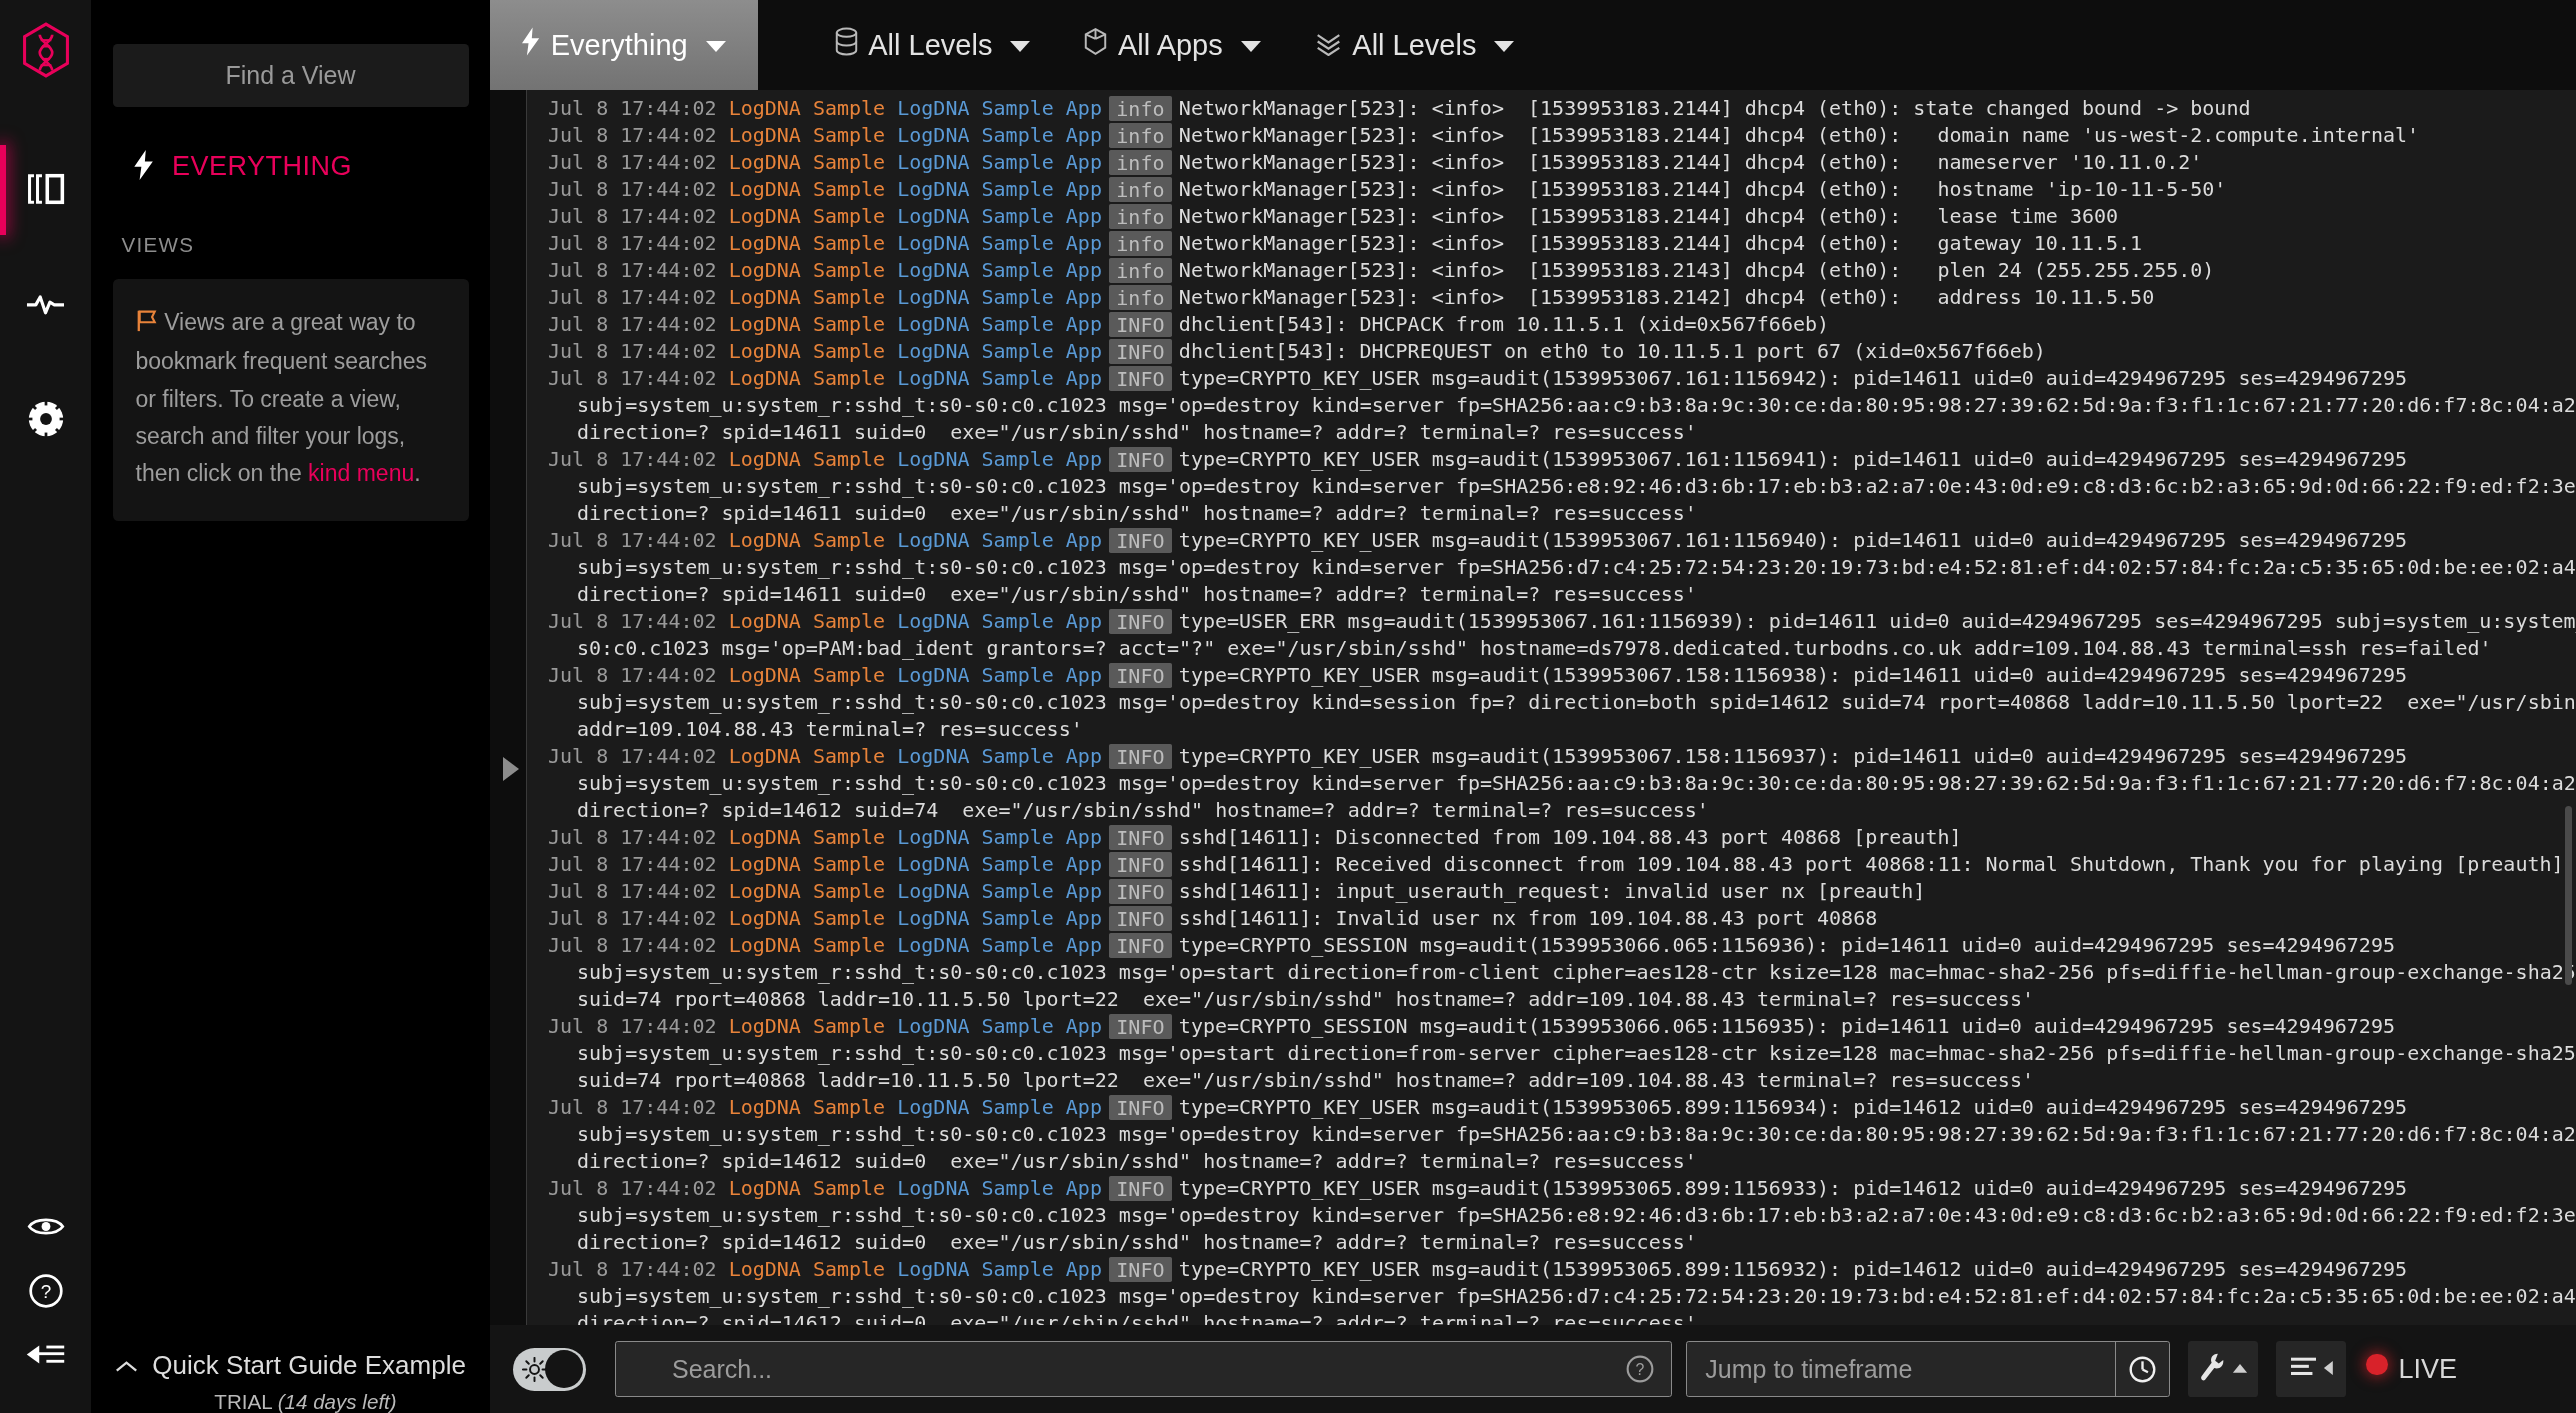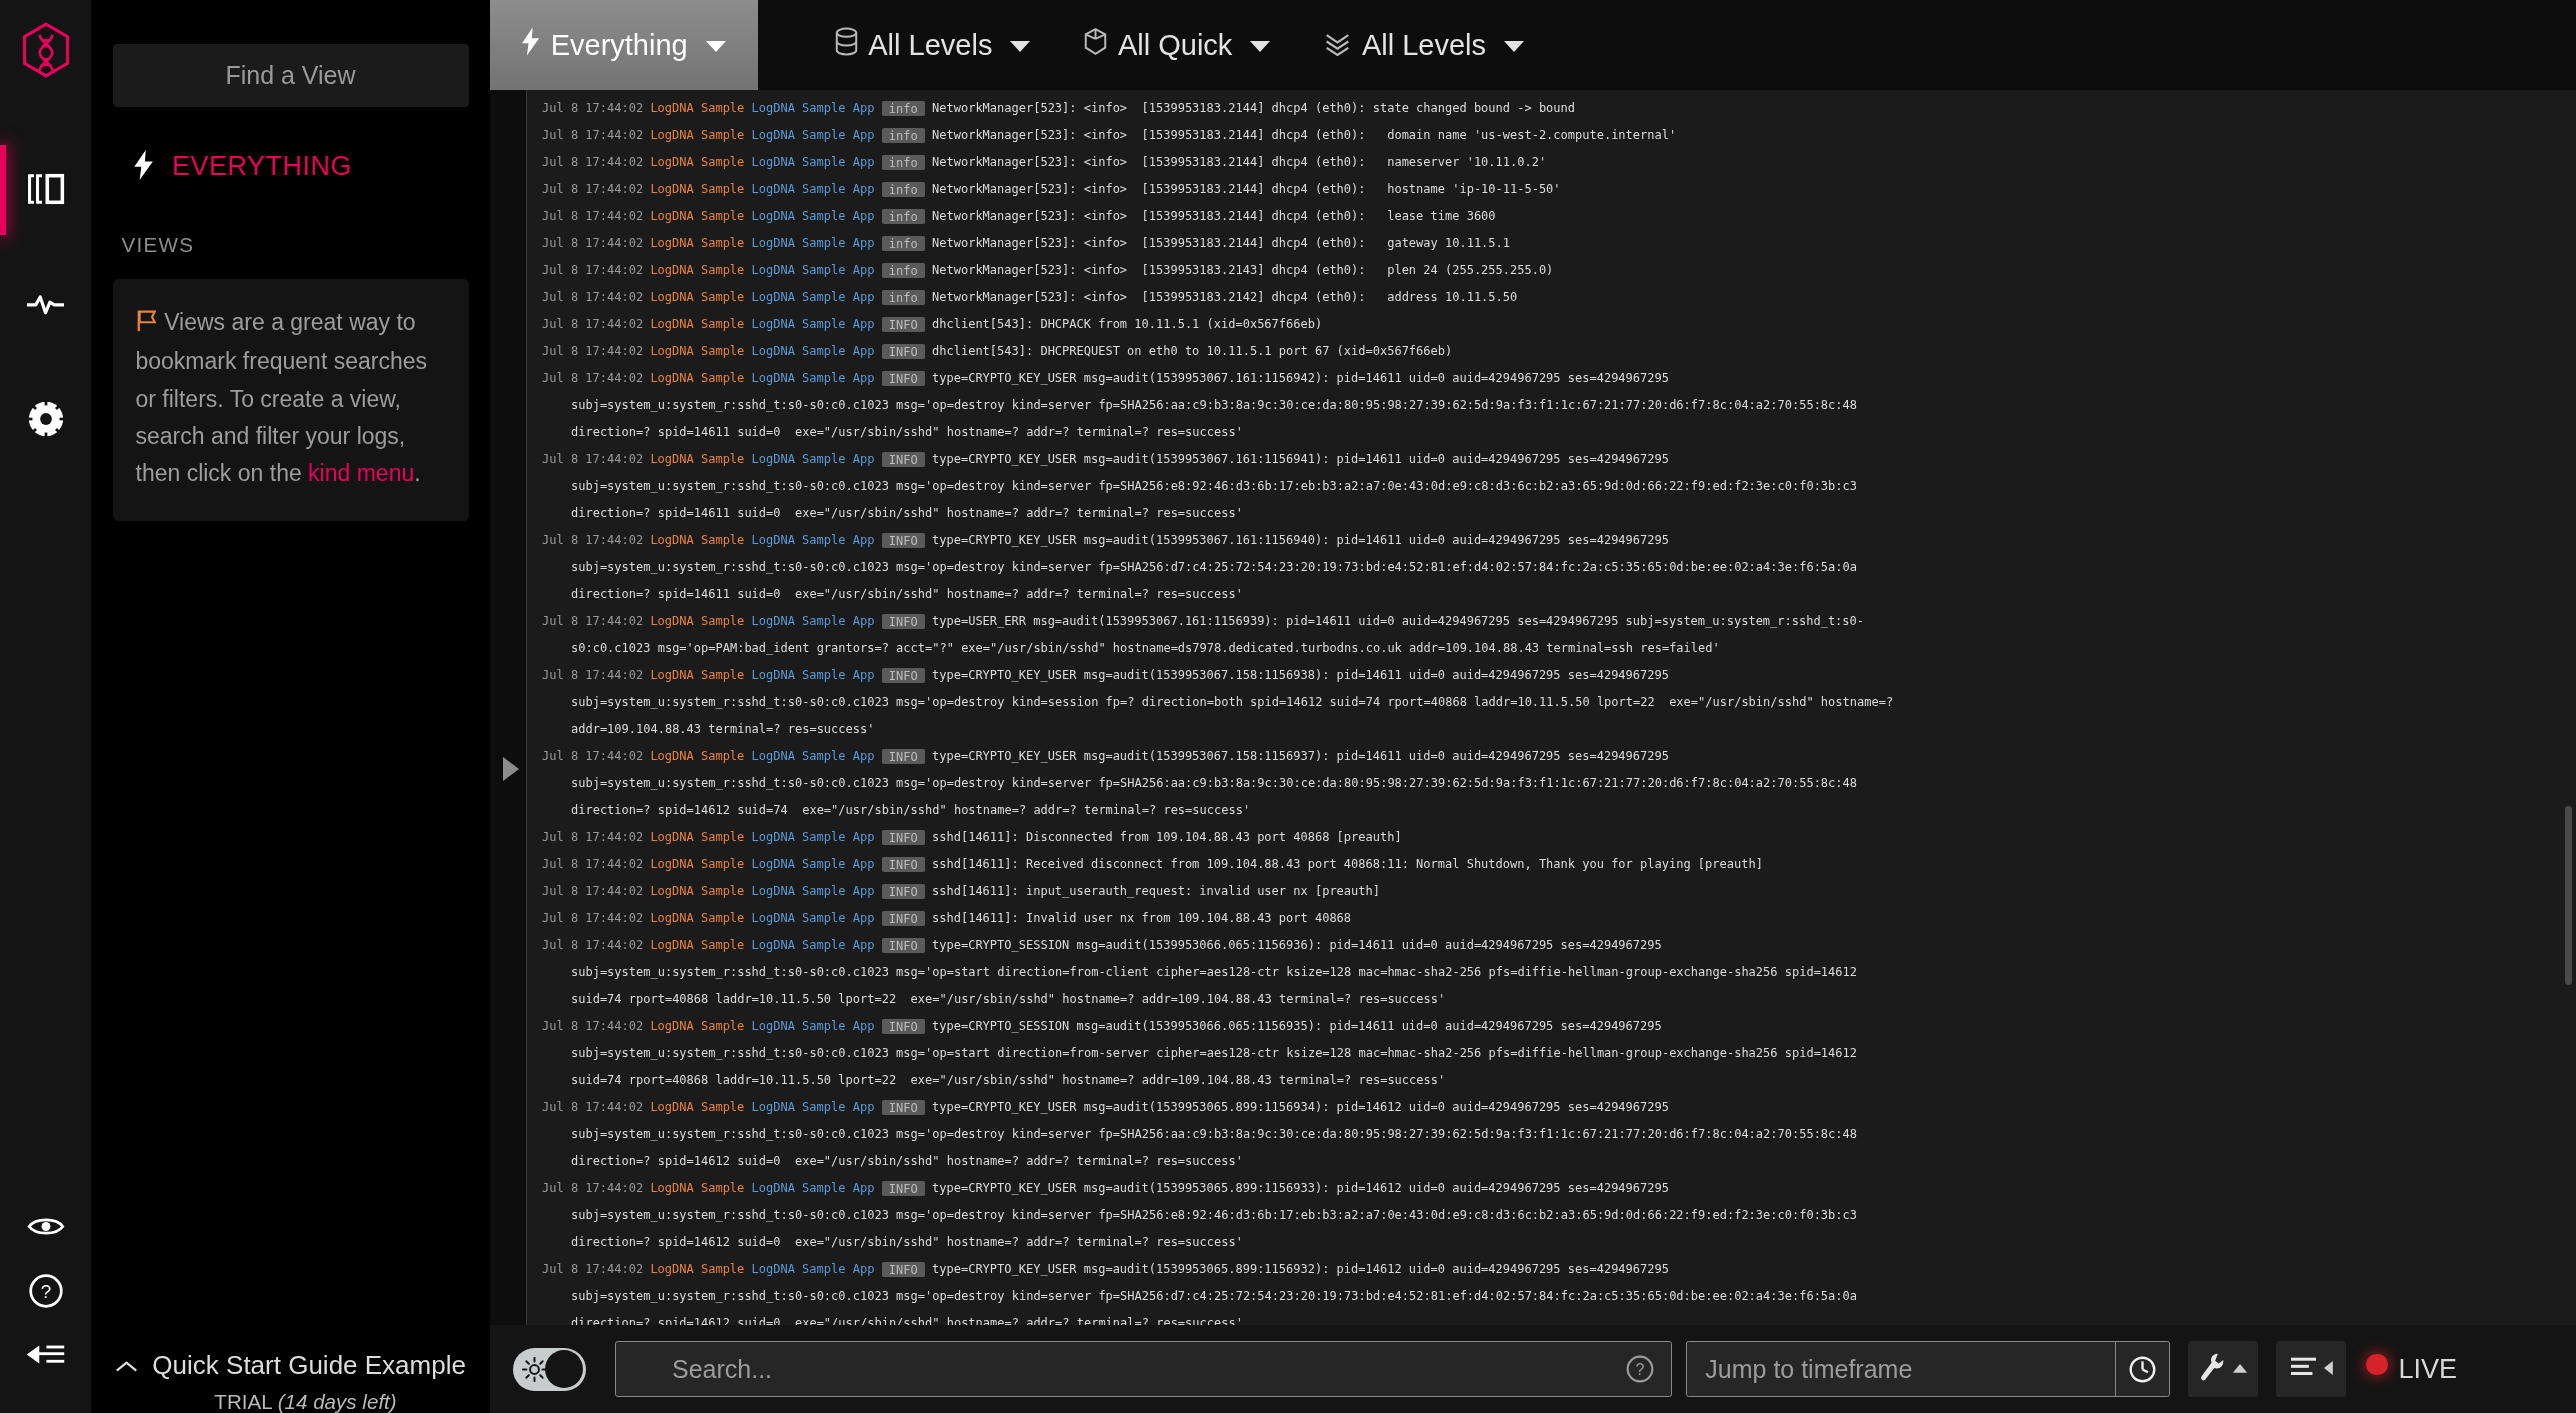--- a/index.html
+++ b/index.html
@@ -111,24 +111,24 @@
     position: absolute; left: 12.5px; top: 54%;
     width: 0; height: 0;
     border-top: 12.5px solid transparent; border-bottom: 12.5px solid transparent;
     border-left: 16px solid #8c8c8c;
   }
   .logpane {
     flex: 1; min-width: 0; position: relative; overflow: hidden;
     background: #1b1b1b; border-left: 1.8px solid #3a3a3a;
   }
   .lines {
-    position: absolute; top: 0; left: 6px; right: 0;
+    position: absolute; top: 0; left: 12px; right: 0;
     padding: 5.4px 0 0 0;
     font-family: "DejaVu Sans Mono", "Liberation Mono", monospace;
-    font-size: 12px; line-height: 27px;
+    font-size: 20px; line-height: 27px;
     white-space: pre;
   }
   .row { padding-left: 9px; }
   .ts { color: #9a9a9a; }
   .src { color: #e8833a; }
   .app-tag { color: #5a9ad6; }
   .lvl {
     background: #5a5a5a; color: #bdbdbd;
     padding: 0.9px 7.2px; margin: 0 7.2px; border-radius: 1.8px;
   }
@@ -351,21 +351,21 @@
         <span class="caret"></span>
       </div>
 
       <div class="menu">
         <span>
           <svg width="23" height="29" viewBox="0 0 26 32">
             <path d="M13 2 L24 8 L24 23 L13 30 L2 23 L2 8 Z" fill="none" stroke="#b9b9b9" stroke-width="2.2"></path>
             <path d="M13 2 L13 13 M13 13 L2 8 M13 13 L24 8" fill="none" stroke="#b9b9b9" stroke-width="2.2"></path>
           </svg>
         </span>
-        <span>All Quick</span>
+        <span>All Apps</span>
         <span class="caret"></span>
       </div>
 
       <div class="menu">
         <span>
           <svg width="27" height="29" viewBox="0 0 30 32">
             <polyline points="3,9 15,17 27,9" fill="none" stroke="#b9b9b9" stroke-width="2.4"></polyline>
             <polyline points="3,16 15,24 27,16" fill="none" stroke="#b9b9b9" stroke-width="2.4"></polyline>
             <polyline points="3,23 15,31 27,23" fill="none" stroke="#b9b9b9" stroke-width="2.4"></polyline>
           </svg>

